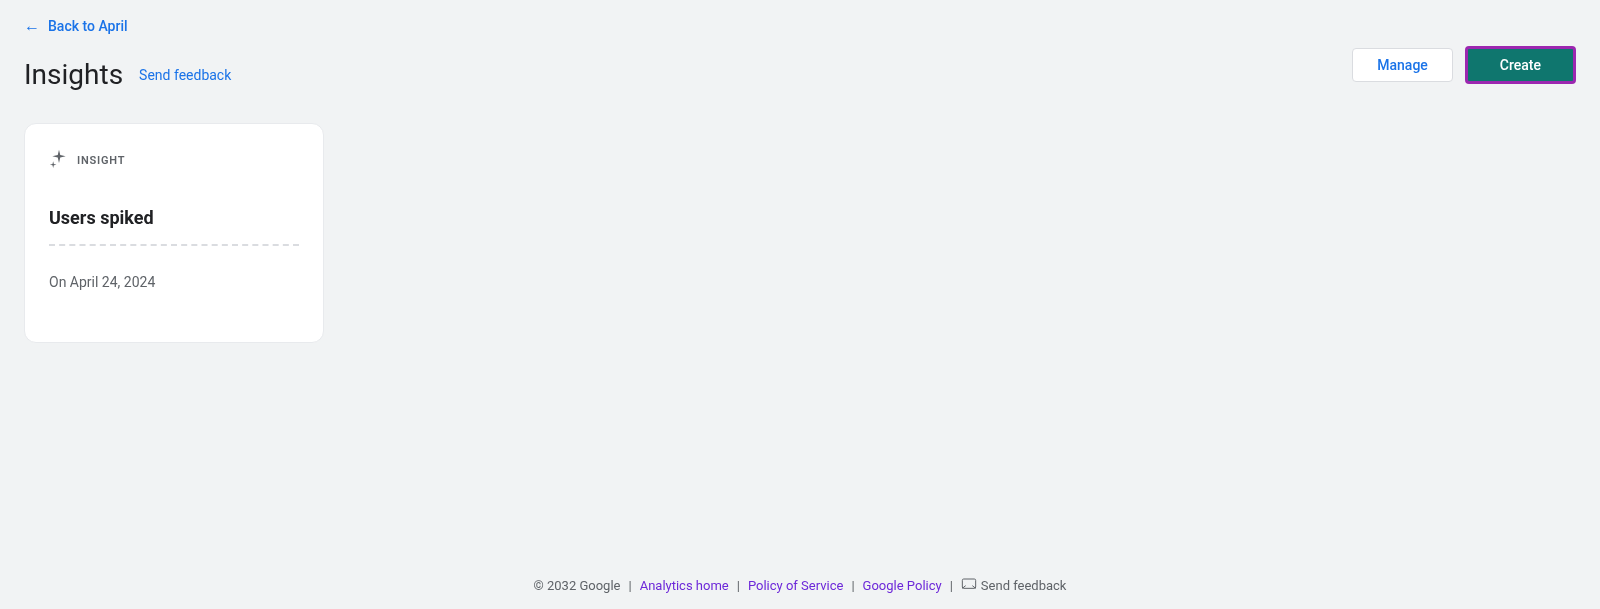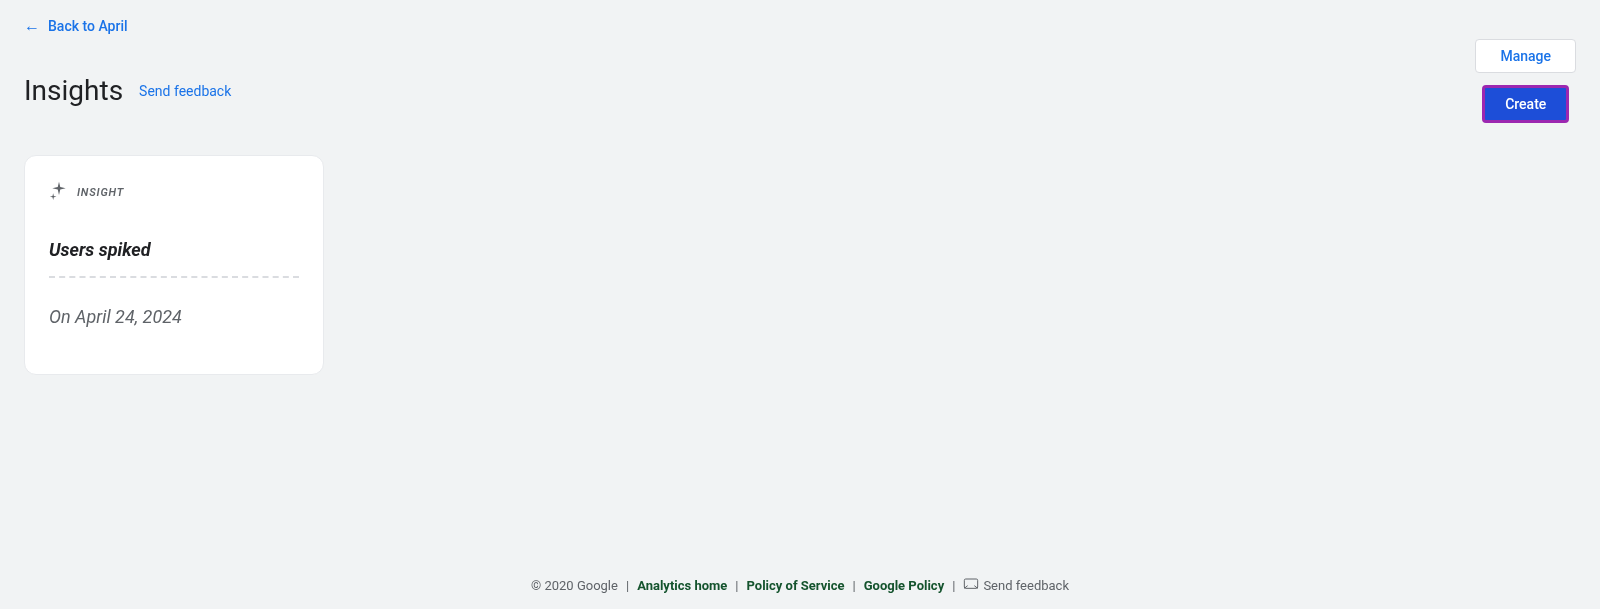--- a/index.html
+++ b/index.html
@@ -62,50 +62,48 @@
       color: #1a73e8;
       text-decoration: none;
       font-size: 14px;
       cursor: pointer;
     }
 
     .title-actions {
       display: flex;
       align-items: center;
       gap: 12px;
-      flex-direction: column;
     }
 
     .manage-button {
       padding: 8px 24px;
       background: #ffffff;
       border: 1px solid #dadce0;
       border-radius: 4px;
       color: #1a73e8;
       font-size: 14px;
       font-weight: 500;
       cursor: pointer;
       font-family: 'Google Sans', Roboto, Arial, sans-serif;
     }
 
     .create-button {
-      padding: 8px 20px;
-      background: #1d4ed8;
+      padding: 8px 32px;
+      background: #0f766e;
       border: 3px solid #9c27b0;
       border-radius: 4px;
       color: #ffffff;
       font-size: 14px;
       font-weight: 500;
       cursor: pointer;
       font-family: 'Google Sans', Roboto, Arial, sans-serif;
     }
 
     .main-content {
       padding: 24px 24px;
-      font-style: italic;
     }
 
     .insight-card {
       background: #ffffff;
       border-radius: 12px;
       border: 1px solid #e8eaed;
       padding: 24px;
       width: 300px;
       min-height: 220px;
       display: flex;
@@ -139,21 +137,21 @@
       margin-top: 23px;
     }
 
     .dashed-line {
       border: none;
       border-top: 2px dashed #dadce0;
       margin: 4px 0;
     }
 
     .insight-date {
-      font-size: 18px;
+      font-size: 14px;
       color: #5f6368;
       margin-top: 12px;
     }
 
     .footer {
       position: absolute;
       bottom: 0;
       left: 0;
       right: 0;
       padding: 16px 24px;
@@ -164,24 +162,23 @@
       font-size: 13px;
       color: #5f6368;
     }
 
     .footer-separator {
       color: #5f6368;
       margin: 0 4px;
     }
 
     .footer-link {
-      color: #14532d;
+      color: #6d28d9;
       text-decoration: none;
       cursor: pointer;
-      font-weight: bold;
     }
 
     .footer-feedback {
       display: flex;
       align-items: center;
       gap: 4px;
       color: #5f6368;
       cursor: pointer;
     }
 
@@ -228,21 +225,21 @@
       </span>
       <span class="insight-label">INSIGHT</span>
     </div>
     <div class="insight-title">Users spiked</div>
     <hr class="dashed-line">
     <div class="insight-date">On April 24, 2024</div>
   </div>
 </div>
 
 <div class="footer">
-  <span>© 2020 Google</span>
+  <span>© 2032 Google</span>
   <span class="footer-separator">|</span>
   <a class="footer-link">Analytics home</a>
   <span class="footer-separator">|</span>
   <a class="footer-link">Policy of Service</a>
   <span class="footer-separator">|</span>
   <a class="footer-link">Google Policy</a>
   <span class="footer-separator">|</span>
   <span class="footer-feedback">
     <svg class="footer-feedback-icon" viewBox="0 0 24 24" fill="none" xmlns="http://www.w3.org/2000/svg">
       <rect x="2" y="3" width="20" height="14" rx="2" stroke="#5f6368" stroke-width="1.5" fill="none"></rect>

